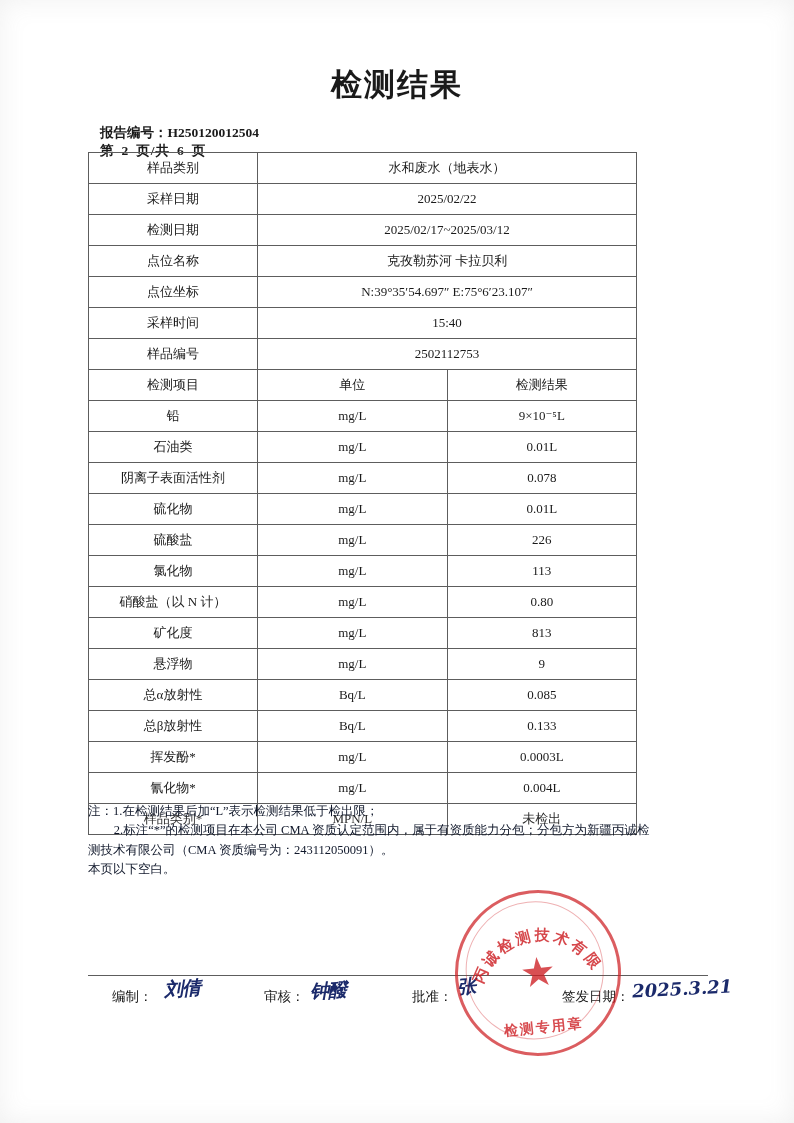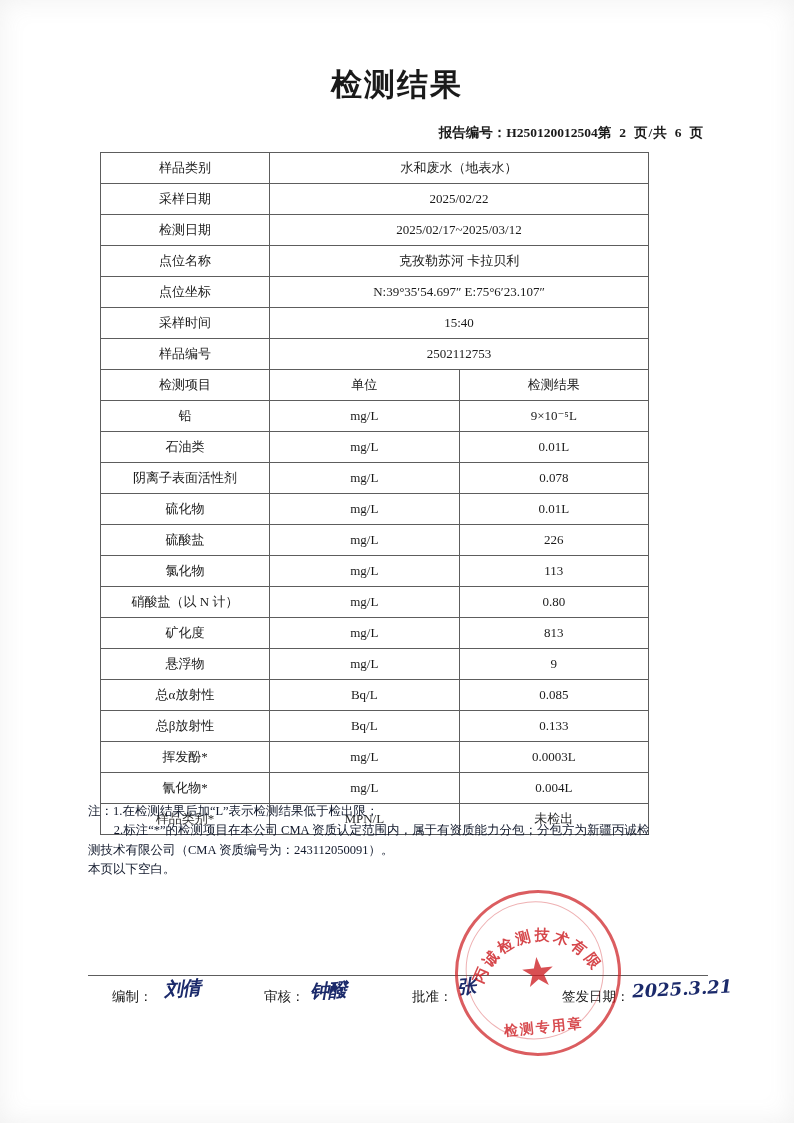--- a/index.html
+++ b/index.html
@@ -34,44 +34,45 @@
     width: 794px;
     text-align: center;
     font-size: 31px;
     font-weight: bold;
     letter-spacing: 2px;
     font-family: "DejaVu Serif", "Liberation Serif", serif;
   }
   .header-row {
     position: absolute;
     top: 124px;
-    left: 84px;
+    left: 100px;
     width: 620px;
     display: flex;
     justify-content: flex-end;
     align-items: baseline;
     font-size: 13.5px;
     font-weight: bold;
+    flex-direction: column;
   }
   .report-no {
     white-space: nowrap;
   }
   .page-no {
     white-space: nowrap;
     letter-spacing: 1px;
   }
   .page-no span.num {
     display: inline-block;
     padding: 0 7px;
   }
 
   table.main {
     position: absolute;
     top: 152px;
-    left: 100px;
+    left: 88px;
     width: 519px;
     border-collapse: collapse;
     table-layout: fixed;
   }
   table.main td {
     border: 1px solid #5d5d5d;
     height: 30px;
     font-size: 13px;
     text-align: center;
     vertical-align: middle;

